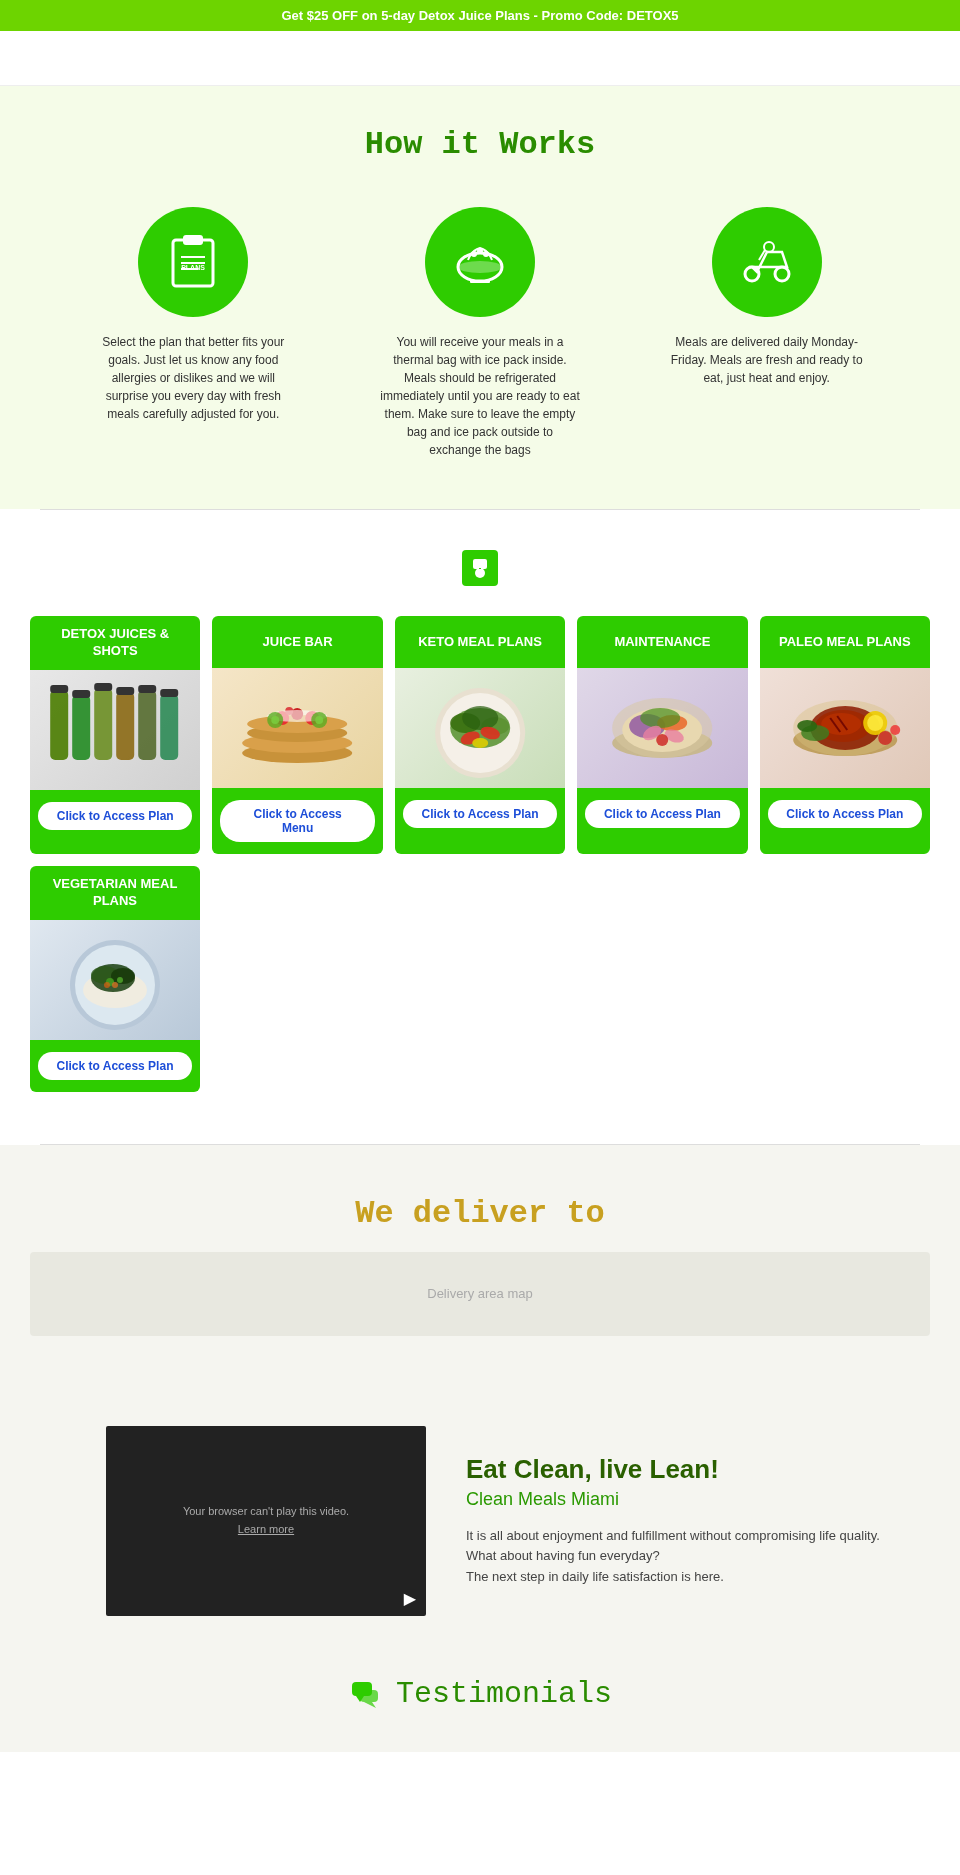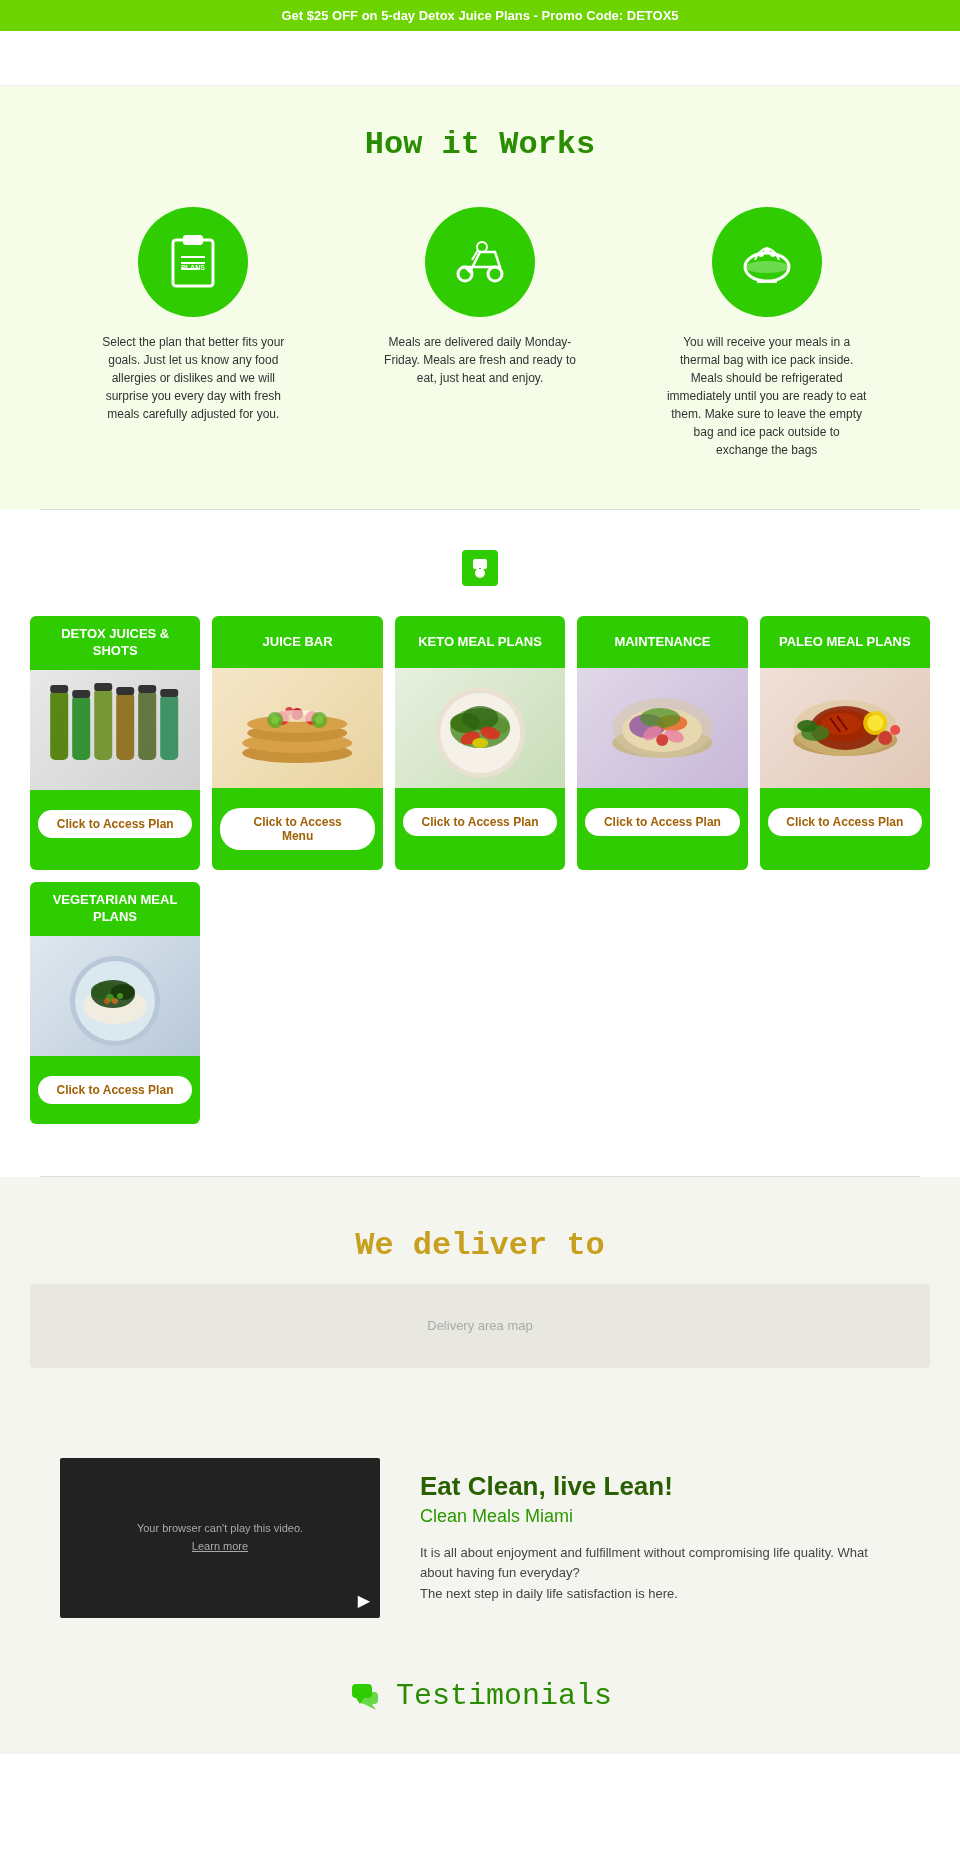--- a/index.html
+++ b/index.html
@@ -152,28 +152,28 @@
     .img-vegetarian { background: linear-gradient(135deg, #e0e8f0 0%, #b8c8d8 100%); }
 
     
     .food-svg {
       width: 100%;
       height: 100%;
     }
 
     .plan-btn {
       background: #fff;
-      color: #a16207;
+      color: #1d4ed8;
       border: none;
       border-radius: 20px;
       padding: 7px 16px;
       font-size: 12px;
       font-weight: bold;
       cursor: pointer;
-      margin: 20px 8px;
+      margin: 12px 8px;
       width: calc(100% - 16px);
       text-align: center;
     }
 
     
     .plans-grid-row-2 {
       display: flex;
       gap: 12px;
       margin-bottom: 12px;
     }
@@ -199,31 +199,32 @@
     
     .eat-clean-section {
       background: #f5f5f0;
       padding: 40px 60px;
       display: flex;
       gap: 40px;
       align-items: center;
     }
     .video-placeholder {
       flex: 0 0 320px;
-      height: 160px;
+      height: 190px;
       background: #222;
       display: flex;
       flex-direction: column;
       align-items: center;
       justify-content: center;
       color: #ccc;
       font-size: 12px;
       text-align: center;
       position: relative;
       border-radius: 2px;
+      margin-left: 46px;
     }
     .video-placeholder .yt-icon {
       position: absolute;
       bottom: 8px;
       right: 10px;
       color: #fff;
       font-size: 16px;
     }
     .video-placeholder .browser-msg {
       color: #aaa;
@@ -304,50 +305,50 @@
         <svg viewBox="0 0 60 60">
           <rect x="10" y="8" width="40" height="46" rx="3" fill="none" stroke="#fff" stroke-width="3"></rect>
           <rect x="20" y="3" width="20" height="10" rx="3" fill="#fff"></rect>
           <text x="30" y="38" text-anchor="middle" fill="#fff" font-size="7" font-weight="bold" font-family="Arial">PLANS</text>
           <line x1="18" y1="25" x2="42" y2="25" stroke="#fff" stroke-width="2"></line>
           <line x1="18" y1="31" x2="42" y2="31" stroke="#fff" stroke-width="2"></line>
           <line x1="18" y1="37" x2="35" y2="37" stroke="#fff" stroke-width="2"></line>
         </svg>
       </div>
       <p>Select the plan that better fits your goals. Just let us know any food allergies or dislikes and we will surprise you every day with fresh meals carefully adjusted for you.</p>
-    </div>
-
-    <div class="step">
-      <div class="step-icon">
-        <svg viewBox="0 0 60 60">
-          <circle cx="15" cy="42" r="7" fill="none" stroke="#fff" stroke-width="3"></circle>
-          <circle cx="45" cy="42" r="7" fill="none" stroke="#fff" stroke-width="3"></circle>
-          <path d="M20 40 L30 20 L45 20 L50 35 L15 35Z" fill="none" stroke="#fff" stroke-width="2.5"></path>
-          <circle cx="32" cy="15" r="5" fill="none" stroke="#fff" stroke-width="2"></circle>
-          <path d="M28 18 L22 28" stroke="#fff" stroke-width="2"></path>
-        </svg>
-      </div>
-      <p>Meals are delivered daily Monday-Friday. Meals are fresh and ready to eat, just heat and enjoy.</p>
     </div>
 
     <div class="step">
       <div class="step-icon">
         <svg viewBox="0 0 60 60">
           <ellipse cx="30" cy="35" rx="22" ry="14" fill="none" stroke="#fff" stroke-width="3"></ellipse>
           <ellipse cx="30" cy="35" rx="22" ry="6" fill="#fff" opacity="0.3"></ellipse>
           <path d="M18 28 Q22 18 30 16 Q38 18 42 28" fill="none" stroke="#fff" stroke-width="2"></path>
           <circle cx="24" cy="22" r="3" fill="#fff"></circle>
           <circle cx="30" cy="19" r="3" fill="#fff"></circle>
           <circle cx="36" cy="22" r="3" fill="#fff"></circle>
           <rect x="20" y="48" width="20" height="3" rx="1" fill="#fff"></rect>
         </svg>
       </div>
       <p>You will receive your meals in a thermal bag with ice pack inside. Meals should be refrigerated immediately until you are ready to eat them. Make sure to leave the empty bag and ice pack outside to exchange the bags</p>
     </div>
 
+    <div class="step">
+      <div class="step-icon">
+        <svg viewBox="0 0 60 60">
+          <circle cx="15" cy="42" r="7" fill="none" stroke="#fff" stroke-width="3"></circle>
+          <circle cx="45" cy="42" r="7" fill="none" stroke="#fff" stroke-width="3"></circle>
+          <path d="M20 40 L30 20 L45 20 L50 35 L15 35Z" fill="none" stroke="#fff" stroke-width="2.5"></path>
+          <circle cx="32" cy="15" r="5" fill="none" stroke="#fff" stroke-width="2"></circle>
+          <path d="M28 18 L22 28" stroke="#fff" stroke-width="2"></path>
+        </svg>
+      </div>
+      <p>Meals are delivered daily Monday-Friday. Meals are fresh and ready to eat, just heat and enjoy.</p>
+    </div>
+
   </div>
 </section>
 
 <div class="divider"></div>
 
 <section class="featured-plans">
   <div class="featured-plans-header">
     <div class="plan-icon-badge">
       <svg viewBox="0 0 22 22">
         <rect x="4" y="2" width="14" height="10" rx="2" fill="#fff"></rect>

